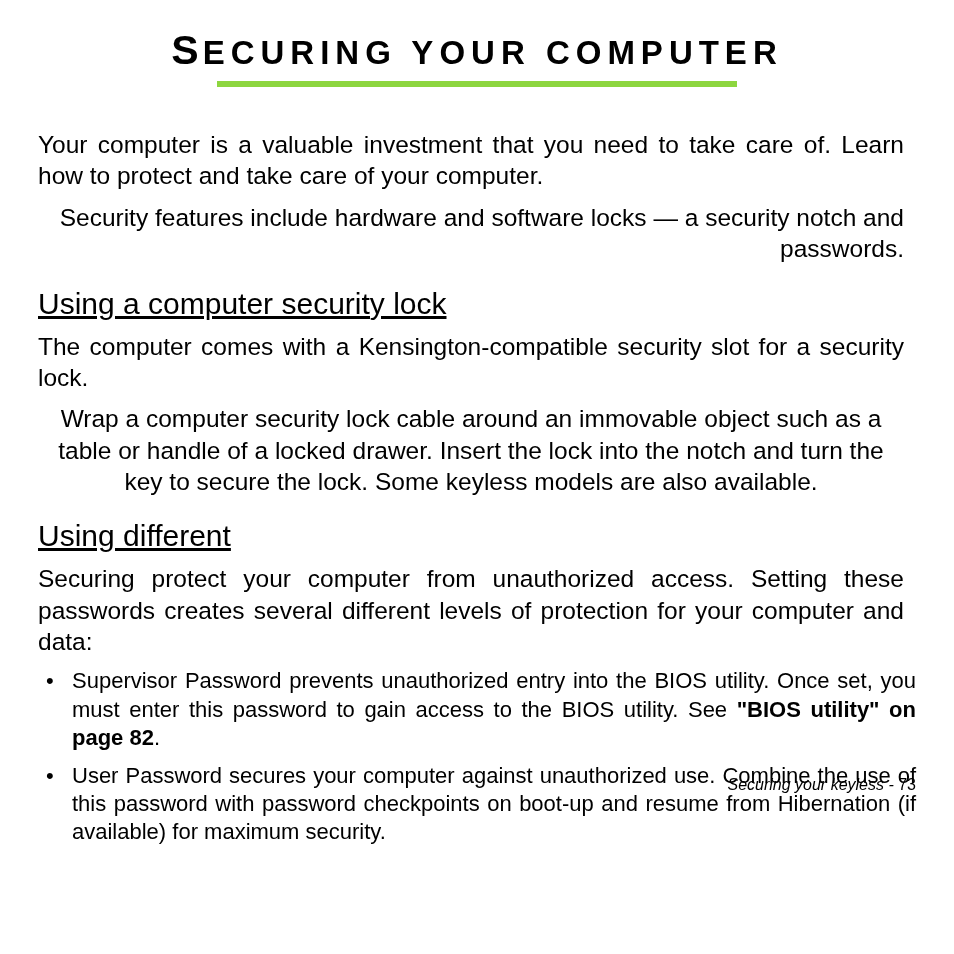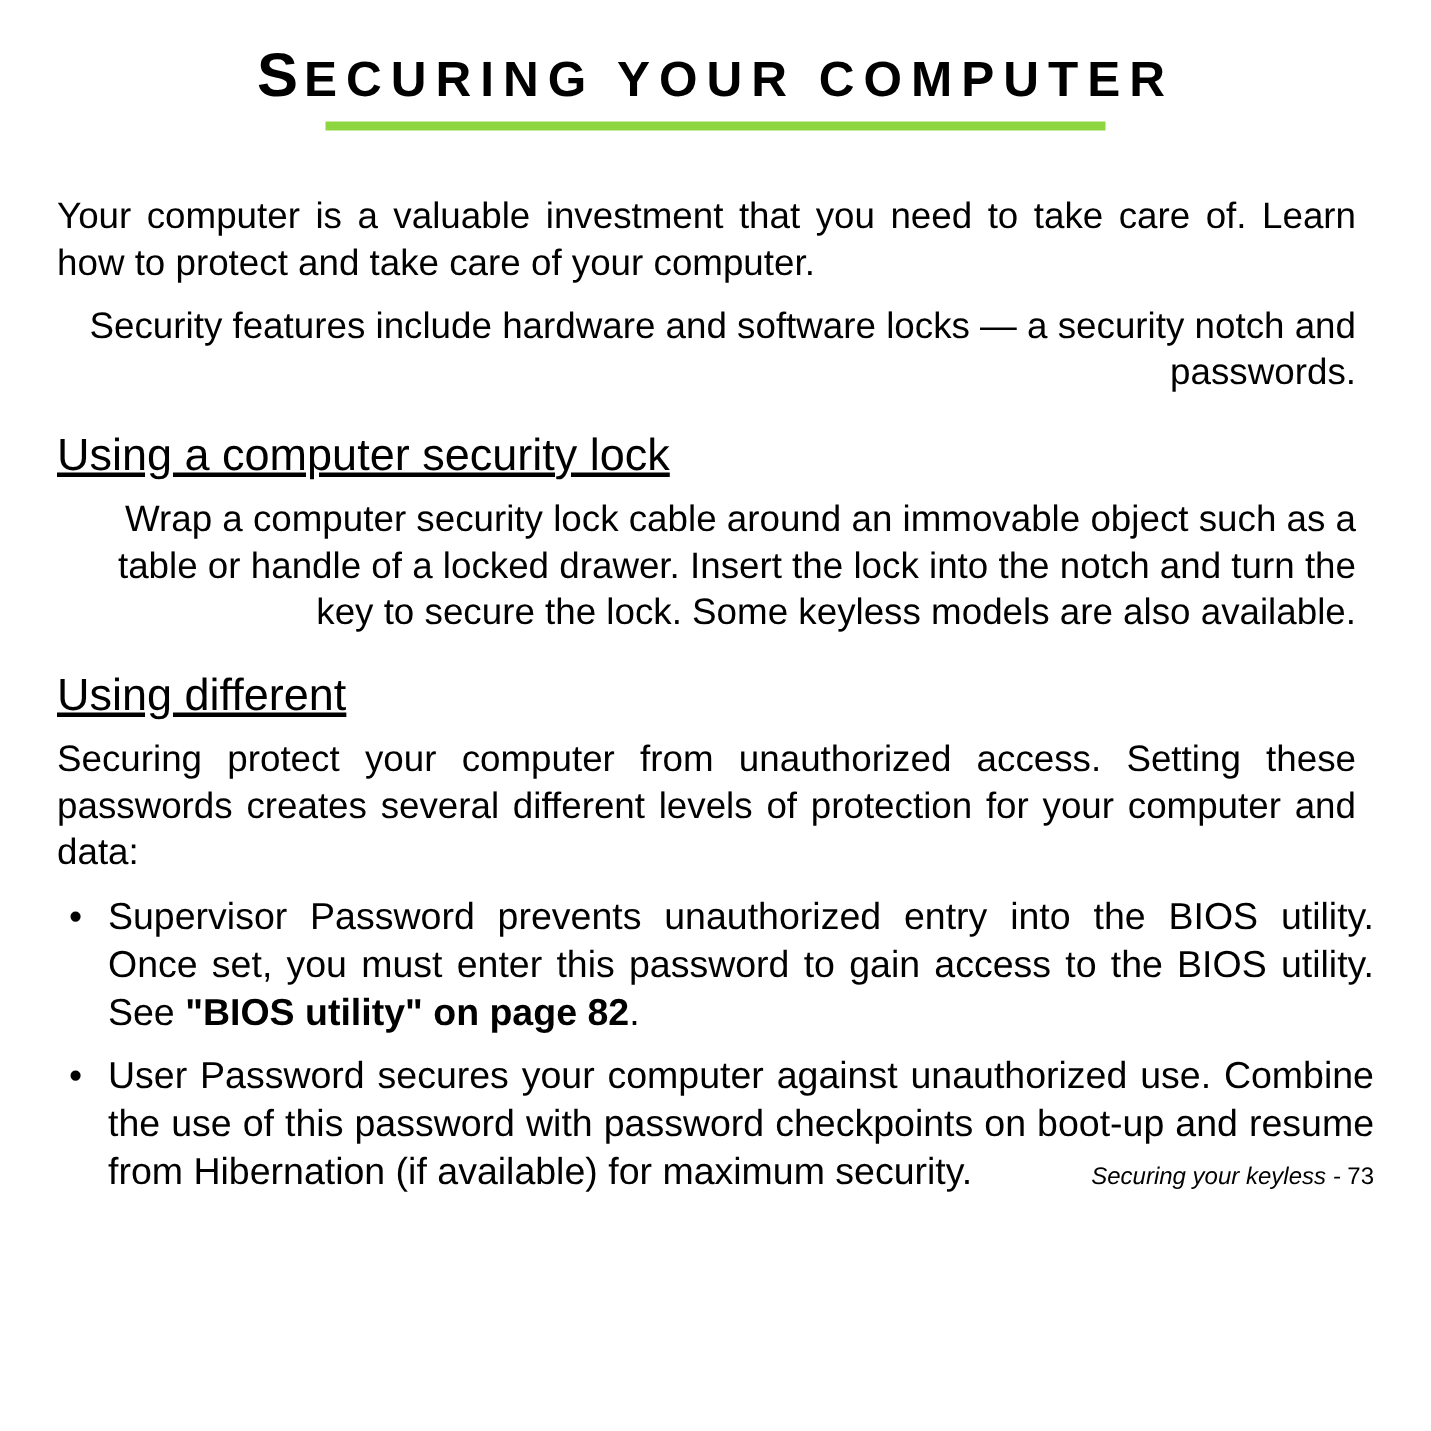--- a/index.html
+++ b/index.html
@@ -53,21 +53,21 @@
     font-weight: normal;
     text-decoration: underline;
     margin: 18px 0 10px 0;
   }
   ul.bullets {
     list-style: none;
     padding: 0;
     margin: 6px 0 0 0;
   }
   ul.bullets li {
-    font-size: 25px;
+    font-size: 22px;
     line-height: 1.28;
     text-align: justify;
     padding-left: 34px;
     position: relative;
     margin-bottom: 10px;
   }
   ul.bullets li::before {
     content: "•";
     position: absolute;
     left: 8px;
@@ -95,21 +95,22 @@
 
   <h1 class="title">
     <span class="big">S</span><span class="rest">ECURING YOUR COMPUTER</span>
   </h1>
   <div class="rule"></div>
 
   <p class="para">Your computer is a valuable investment that you need to take care of. Learn how to protect and take care of your computer.</p>
   <p class="para last-in-block" style="text-align:right;">Security features include hardware and software locks — a security notch and passwords.</p>
 
   <h2 class="h2">Using a computer security lock</h2>
-  <p class="para last-in-block" style="text-align:right;">Wrap a computer security lock cable around an immovable object such as a table or handle of a locked drawer. Insert the lock into the notch and turn the key to secure the lock. Some keyless models are also available.</p>
+  <p class="para">The computer comes with a Kensington-compatible security slot for a security lock.</p>
+  <p class="para last-in-block" style="text-align:center;">Wrap a computer security lock cable around an immovable object such as a table or handle of a locked drawer. Insert the lock into the notch and turn the key to secure the lock. Some keyless models are also available.</p>
 
   <h2 class="h2">Using different</h2>
   <p class="para">Securing protect your computer from unauthorized access. Setting these passwords creates several different levels of protection for your computer and data:</p>
 
   <ul class="bullets">
     <li>
       <span>Supervisor Password prevents unauthorized entry into the BIOS utility. Once set, you must enter this password to gain access to the BIOS utility. See </span><span class="bold">"BIOS utility" on page 82</span><span>.</span>
     </li>
     <li>
       <span>User Password secures your computer against unauthorized use. Combine the use of this password with password checkpoints on boot-up and resume from Hibernation (if available) for maximum security.</span><span class="bold"></span><span></span>

